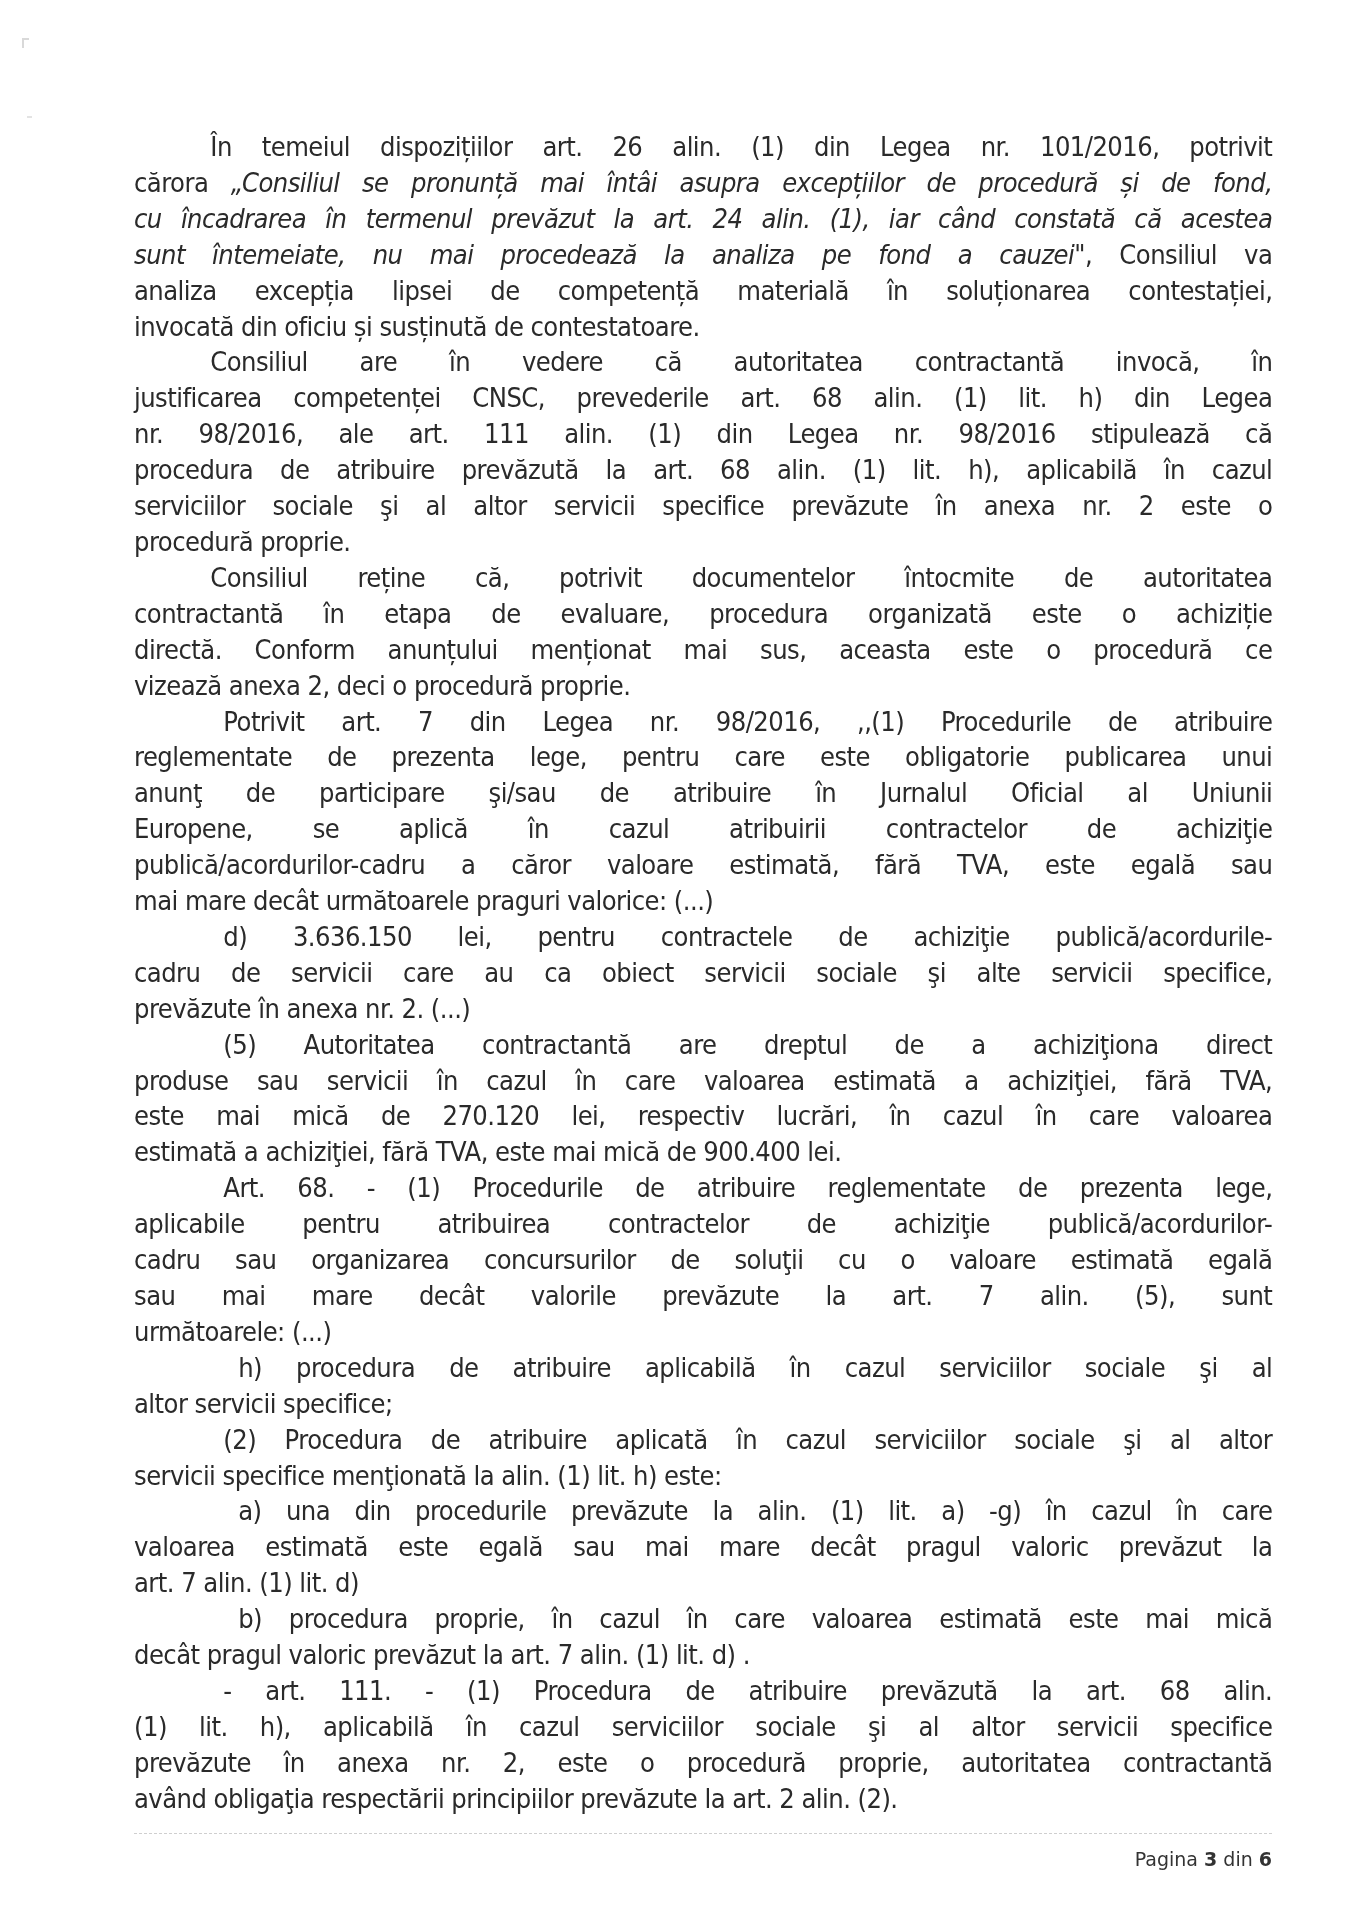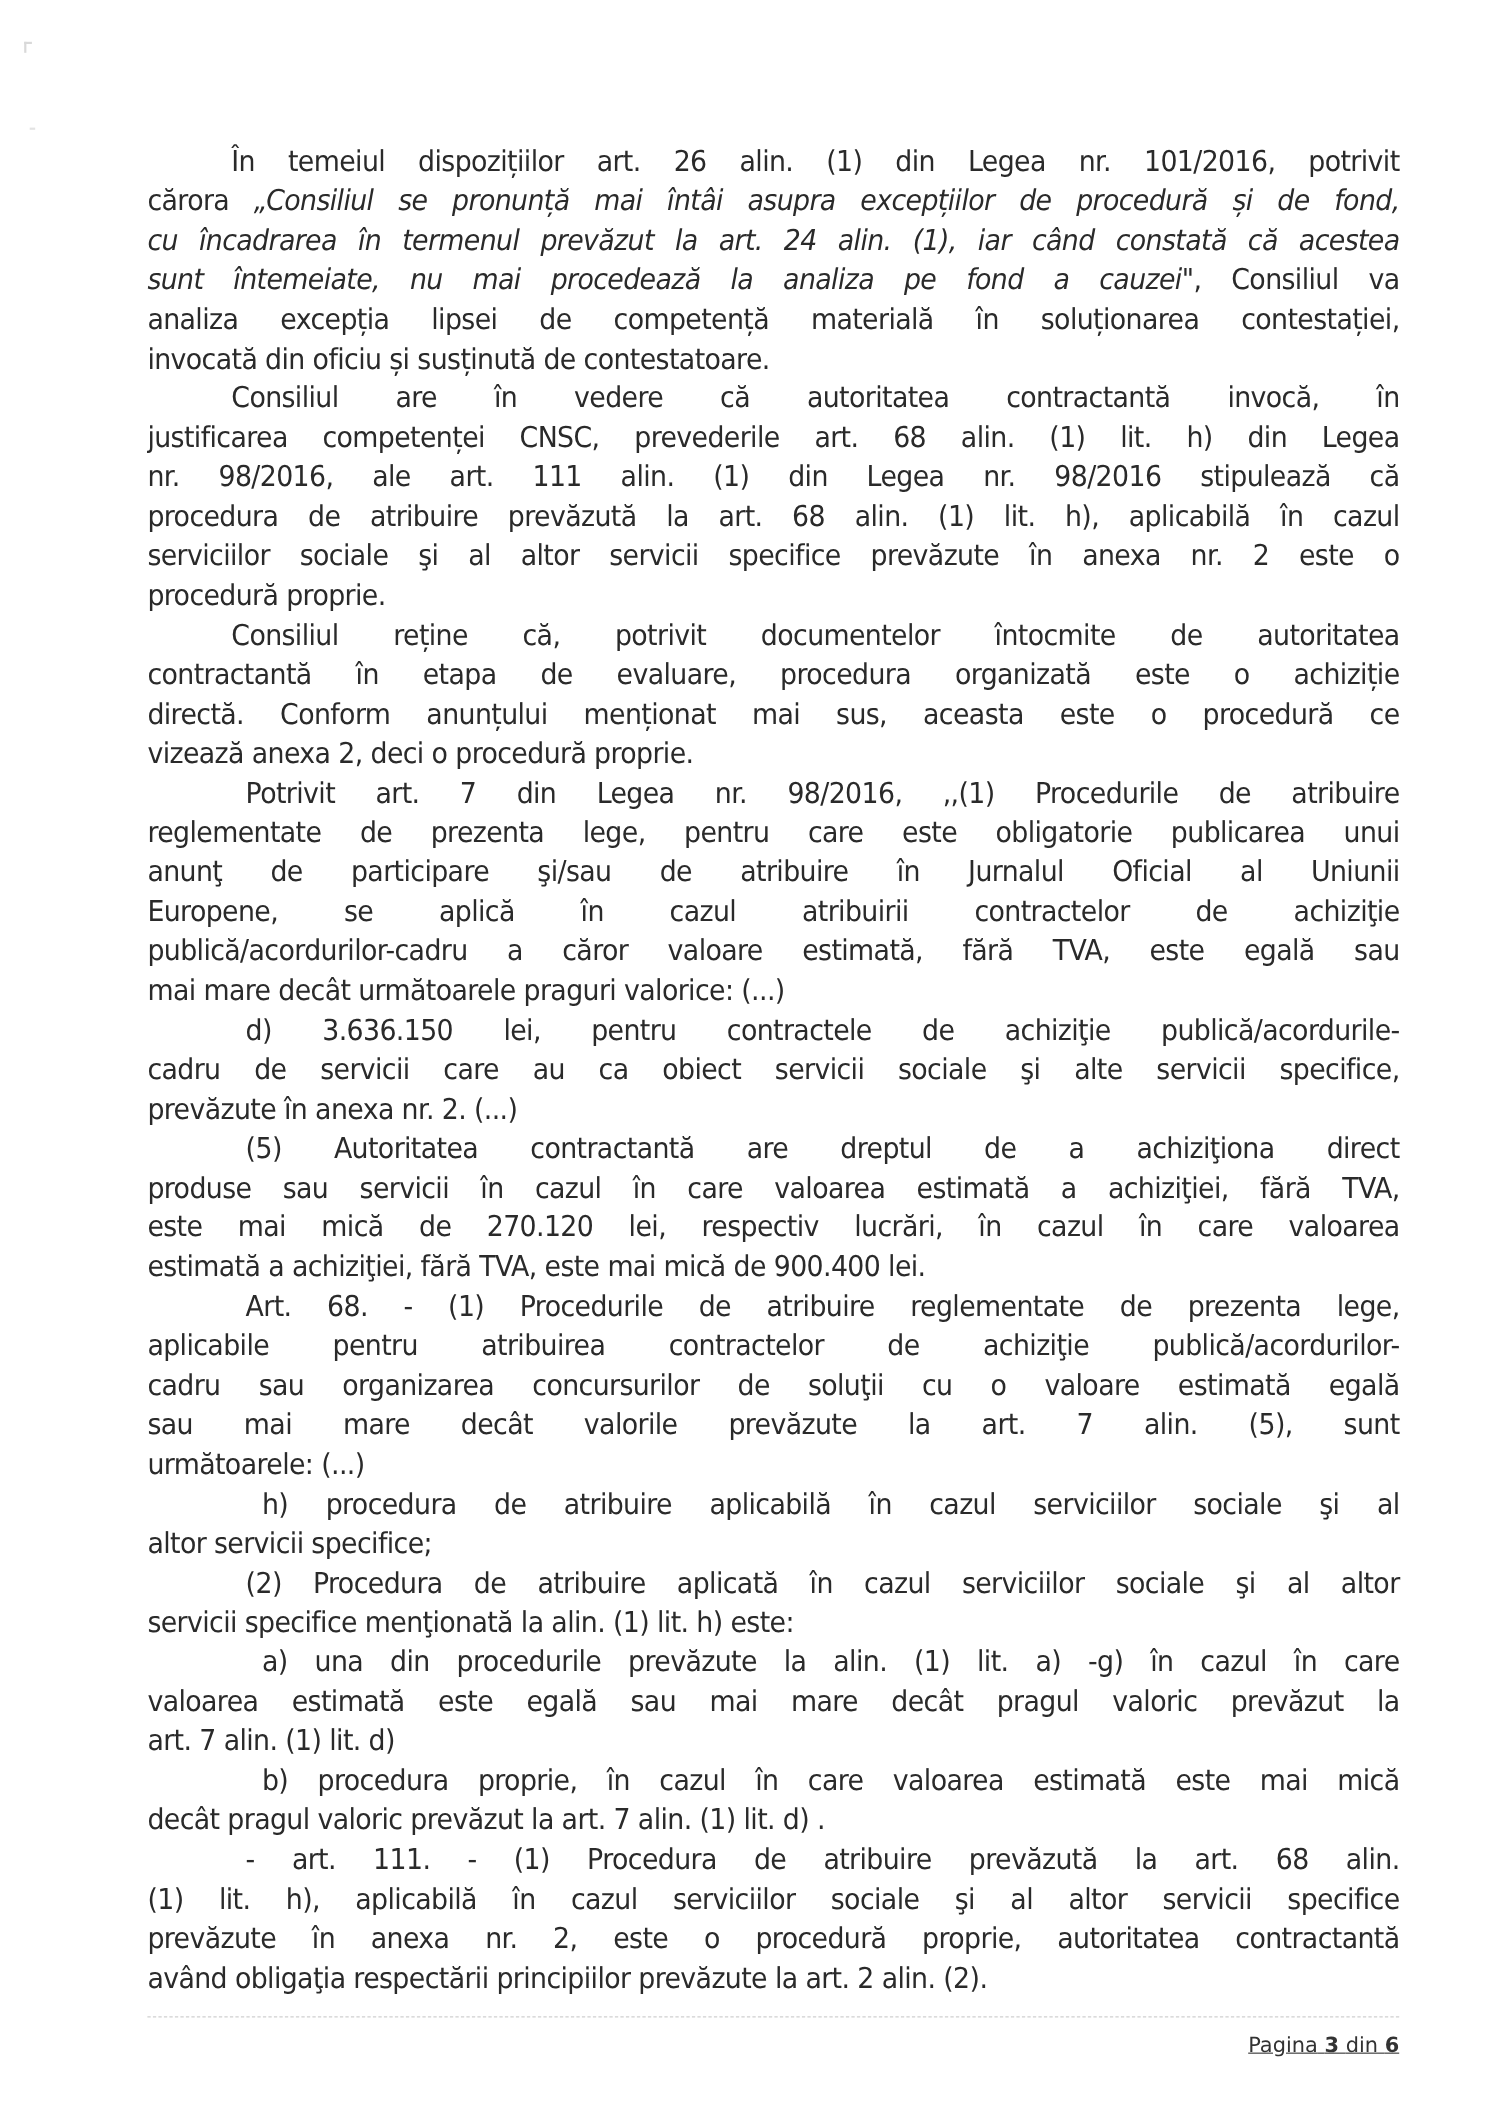--- a/index.html
+++ b/index.html
@@ -19,21 +19,21 @@
     .ind2 { padding-left: 96px; }
     .ind3 { padding-left: 112px; }
     .ln.ind1, .ln.ind2, .ln.ind3, .ln.ind4 { box-sizing: border-box; }
     .it { font-style: italic; }
     .footer-rule {
       position: absolute; left: 134px; top: 1833px; width: 1138px; height: 0;
       border-top: 1px dashed #cfcfcf;
     }
     .footer {
       position: absolute; right: 87px; top: 1848px;
-      font-family: "DejaVu Sans", sans-serif; font-size: 19px; color: #333; text-decoration: underline;
+      font-family: "DejaVu Sans", sans-serif; font-size: 19px; color: #333;
     }
     .footer b { font-weight: bold; }
     .mark1 { position: absolute; left: 22px; top: 38px; width: 5px; height: 8px; border-left: 2px solid #d9d9d9; border-top: 2px solid #d9d9d9; }
     .mark2 { position: absolute; left: 27px; top: 116px; width: 5px; height: 2px; background: #e3e3e3; }
   </style>
 </head>
 <body>
 
 <div class="mark1"></div>
 <div class="mark2"></div>

